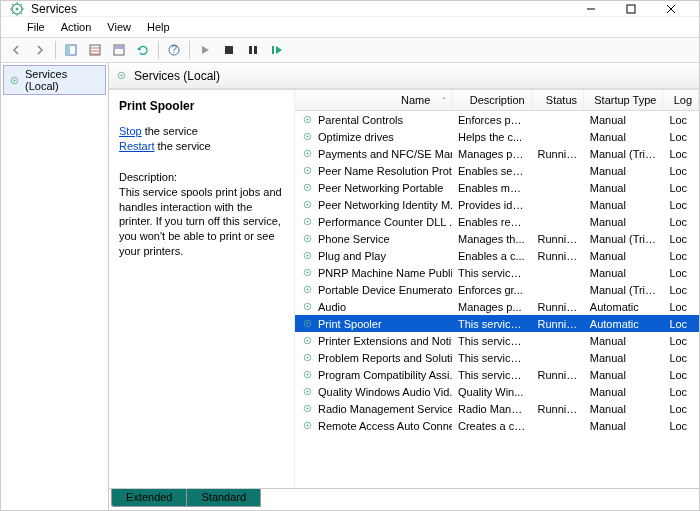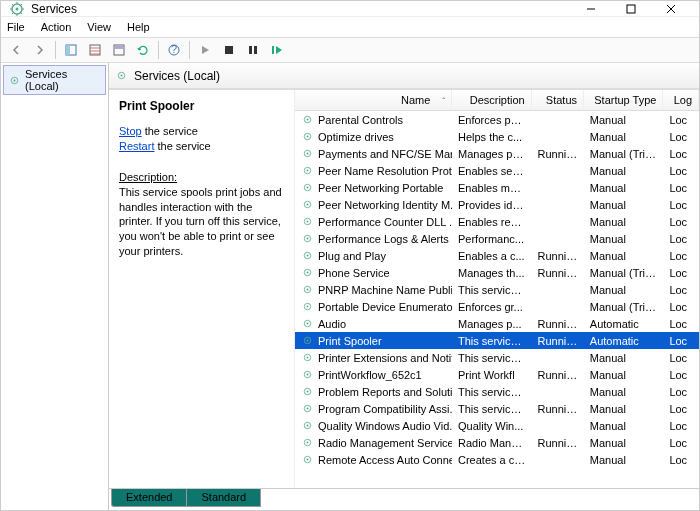--- a/index.html
+++ b/index.html
@@ -4,36 +4,36 @@
 <style>
 * { box-sizing: border-box; font-family: "Segoe UI", Tahoma, sans-serif; font-size: 11px; }
 body { margin: 0; background: #fff; color: #000; }
 .window { width: 700px; height: 511px; border: 1px solid #ccc; display: flex; flex-direction: column; position: relative; }
 .titlebar { height: 16px; display: flex; align-items: center; padding: 0 8px; border-bottom: 1px solid #eee; }
 .titlebar .icon { width: 16px; height: 16px; margin-right: 6px; }
 .titlebar .title { flex: 1; font-size: 12px; }
 .titlebar .btns { display: flex; gap: 0; }
 .titlebar .btns div { width: 40px; height: 28px; display: flex; align-items: center; justify-content: center; }
 .titlebar .btns svg { width: 10px; height: 10px; stroke: #000; stroke-width: 1; fill: none; }
-.menubar { height: 20px; display: flex; align-items: center; padding: 0 0; gap: 4px; }
+.menubar { height: 20px; display: flex; align-items: center; padding: 0 20px; gap: 4px; }
 .menubar span { padding: 2px 6px; }
 .toolbar { height: 26px; border-top: 1px solid #ddd; border-bottom: 1px solid #ddd; display: flex; align-items: center; padding: 0 4px; gap: 2px; background: #fafafa; }
 .tbtn { width: 22px; height: 22px; display: flex; align-items: center; justify-content: center; border: 1px solid transparent; }
 .tsep { width: 1px; height: 18px; background: #ccc; margin: 0 2px; }
 .body { flex: 1; display: flex; min-height: 0; }
 .left { width: 108px; border-right: 1px solid #ccc; background: #fff; padding: 2px; }
 .left .item { padding: 2px 4px; border: 1px solid #aad; background: #e8f0fb; display: flex; align-items: center; gap: 4px; }
 .right { flex: 1; display: flex; flex-direction: column; min-width: 0; }
 .listhdr { height: 26px; background: linear-gradient(#fefefe,#f0f0f0); border-bottom: 1px solid #ddd; display: flex; align-items: center; padding: 0 6px; gap: 6px; }
 .listhdr .title { font-size: 12px; }
 .content { flex: 1; display: flex; min-height: 0; border-top: 1px solid #ddd;}
 .details { width: 186px; padding: 8px 10px; border-right: 1px solid #eee; line-height: 1.35; }
 .details .sel { font-weight: bold; margin-bottom: 10px; font-size: 12px; }
 .details a { color: #0046cc; text-decoration: underline; }
-.details .desc-label { margin-top: 16px; text-decoration: underline; }
+.details .desc-label { margin-top: 16px; }
 .grid { flex: 1; overflow: hidden; position: relative; display:flex; flex-direction:column; }
 table { width: 100%; border-collapse: collapse; table-layout: fixed; }
 thead th { text-align: right; font-weight: normal; padding: 4px 6px; border-right: 1px solid #eee; background: linear-gradient(#fefefe,#f3f3f3); border-bottom: 1px solid #ddd; position: sticky; top: 0; white-space: nowrap; overflow:hidden; text-overflow:ellipsis;}
 thead th.sorted::after { content: "ˆ"; color:#777; margin-left:12px; font-size:9px;}
 tbody { }
 tbody td { padding: 2px 6px; white-space: nowrap; overflow: hidden; text-overflow: ellipsis; }
 tbody tr.sel td { background: #0a5dd0; color: #fff; }
 tbody td.name { display: flex; align-items: center; gap: 4px; }
 .gear { width: 13px; height: 13px; flex: none; }
 .tbody-wrap { flex:1; overflow-y: auto; overflow-x: auto; }
@@ -298,25 +298,25 @@
                     <td></td>
                     <td>Manual</td>
                     <td>Loc</td>
                   </tr>
                   <tr>
                     <td class="name">
                       <svg class="gear" viewBox="0 0 16 16">
                         <circle cx="8" cy="8" r="4" fill="none" stroke="#5a8"></circle>
                         <circle cx="8" cy="8" r="1.2" fill="#5a8"></circle>
                       </svg>
-                      <span>Performance Logs &amp; Alerts</span>
-                    </td>
-                    <td>Performanc...</td>
-                    <td></td>
-                    <td>Manual</td>
+                      <span>Phone Service</span>
+                    </td>
+                    <td>Manages th...</td>
+                    <td>Running</td>
+                    <td>Manual (Trig...</td>
                     <td>Loc</td>
                   </tr>
                   <tr>
                     <td class="name">
                       <svg class="gear" viewBox="0 0 16 16">
                         <circle cx="8" cy="8" r="4" fill="none" stroke="#5a8"></circle>
                         <circle cx="8" cy="8" r="1.2" fill="#5a8"></circle>
                       </svg>
                       <span>Plug and Play</span>
                     </td>
@@ -324,102 +324,76 @@
                     <td>Running</td>
                     <td>Manual</td>
                     <td>Loc</td>
                   </tr>
                   <tr>
                     <td class="name">
                       <svg class="gear" viewBox="0 0 16 16">
                         <circle cx="8" cy="8" r="4" fill="none" stroke="#5a8"></circle>
                         <circle cx="8" cy="8" r="1.2" fill="#5a8"></circle>
                       </svg>
-                      <span>Phone Service</span>
-                    </td>
-                    <td>Manages th...</td>
-                    <td>Running</td>
+                      <span>PNRP Machine Name Publi...</span>
+                    </td>
+                    <td>This service ...</td>
+                    <td></td>
+                    <td>Manual</td>
+                    <td>Loc</td>
+                  </tr>
+                  <tr>
+                    <td class="name">
+                      <svg class="gear" viewBox="0 0 16 16">
+                        <circle cx="8" cy="8" r="4" fill="none" stroke="#5a8"></circle>
+                        <circle cx="8" cy="8" r="1.2" fill="#5a8"></circle>
+                      </svg>
+                      <span>Portable Device Enumerator...</span>
+                    </td>
+                    <td>Enforces gr...</td>
+                    <td></td>
                     <td>Manual (Trig...</td>
                     <td>Loc</td>
                   </tr>
                   <tr>
                     <td class="name">
                       <svg class="gear" viewBox="0 0 16 16">
                         <circle cx="8" cy="8" r="4" fill="none" stroke="#5a8"></circle>
                         <circle cx="8" cy="8" r="1.2" fill="#5a8"></circle>
                       </svg>
-                      <span>PNRP Machine Name Publi...</span>
+                      <span>Audio</span>
+                    </td>
+                    <td>Manages p...</td>
+                    <td>Running</td>
+                    <td>Automatic</td>
+                    <td>Loc</td>
+                  </tr>
+                  <tr class="sel">
+                    <td class="name">
+                      <svg class="gear" viewBox="0 0 16 16">
+                        <circle cx="8" cy="8" r="4" fill="none" stroke="#5a8"></circle>
+                        <circle cx="8" cy="8" r="1.2" fill="#5a8"></circle>
+                      </svg>
+                      <span>Print Spooler</span>
                     </td>
                     <td>This service ...</td>
-                    <td></td>
-                    <td>Manual</td>
-                    <td>Loc</td>
-                  </tr>
-                  <tr>
-                    <td class="name">
-                      <svg class="gear" viewBox="0 0 16 16">
-                        <circle cx="8" cy="8" r="4" fill="none" stroke="#5a8"></circle>
-                        <circle cx="8" cy="8" r="1.2" fill="#5a8"></circle>
-                      </svg>
-                      <span>Portable Device Enumerator...</span>
-                    </td>
-                    <td>Enforces gr...</td>
-                    <td></td>
-                    <td>Manual (Trig...</td>
-                    <td>Loc</td>
-                  </tr>
-                  <tr>
-                    <td class="name">
-                      <svg class="gear" viewBox="0 0 16 16">
-                        <circle cx="8" cy="8" r="4" fill="none" stroke="#5a8"></circle>
-                        <circle cx="8" cy="8" r="1.2" fill="#5a8"></circle>
-                      </svg>
-                      <span>Audio</span>
-                    </td>
-                    <td>Manages p...</td>
                     <td>Running</td>
                     <td>Automatic</td>
                     <td>Loc</td>
                   </tr>
-                  <tr class="sel">
-                    <td class="name">
-                      <svg class="gear" viewBox="0 0 16 16">
-                        <circle cx="8" cy="8" r="4" fill="none" stroke="#5a8"></circle>
-                        <circle cx="8" cy="8" r="1.2" fill="#5a8"></circle>
-                      </svg>
-                      <span>Print Spooler</span>
+                  <tr>
+                    <td class="name">
+                      <svg class="gear" viewBox="0 0 16 16">
+                        <circle cx="8" cy="8" r="4" fill="none" stroke="#5a8"></circle>
+                        <circle cx="8" cy="8" r="1.2" fill="#5a8"></circle>
+                      </svg>
+                      <span>Printer Extensions and Notif...</span>
                     </td>
                     <td>This service ...</td>
-                    <td>Running</td>
-                    <td>Automatic</td>
-                    <td>Loc</td>
-                  </tr>
-                  <tr>
-                    <td class="name">
-                      <svg class="gear" viewBox="0 0 16 16">
-                        <circle cx="8" cy="8" r="4" fill="none" stroke="#5a8"></circle>
-                        <circle cx="8" cy="8" r="1.2" fill="#5a8"></circle>
-                      </svg>
-                      <span>Printer Extensions and Notif...</span>
-                    </td>
-                    <td>This service ...</td>
-                    <td></td>
-                    <td>Manual</td>
-                    <td>Loc</td>
-                  </tr>
-                  <tr>
-                    <td class="name">
-                      <svg class="gear" viewBox="0 0 16 16">
-                        <circle cx="8" cy="8" r="4" fill="none" stroke="#5a8"></circle>
-                        <circle cx="8" cy="8" r="1.2" fill="#5a8"></circle>
-                      </svg>
-                      <span>PrintWorkflow_652c1</span>
-                    </td>
-                    <td>Print Workfl</td>
-                    <td>Running</td>
+                    <td></td>
                     <td>Manual</td>
                     <td>Loc</td>
                   </tr>
                   <tr>
                     <td class="name">
                       <svg class="gear" viewBox="0 0 16 16">
                         <circle cx="8" cy="8" r="4" fill="none" stroke="#5a8"></circle>
                         <circle cx="8" cy="8" r="1.2" fill="#5a8"></circle>
                       </svg>
                       <span>Problem Reports and Soluti...</span>

